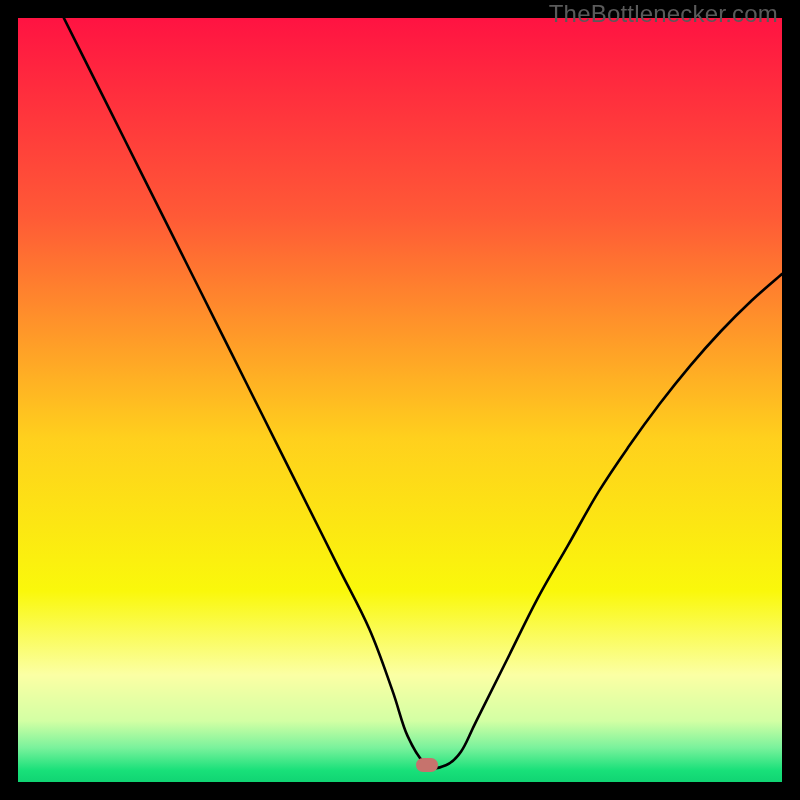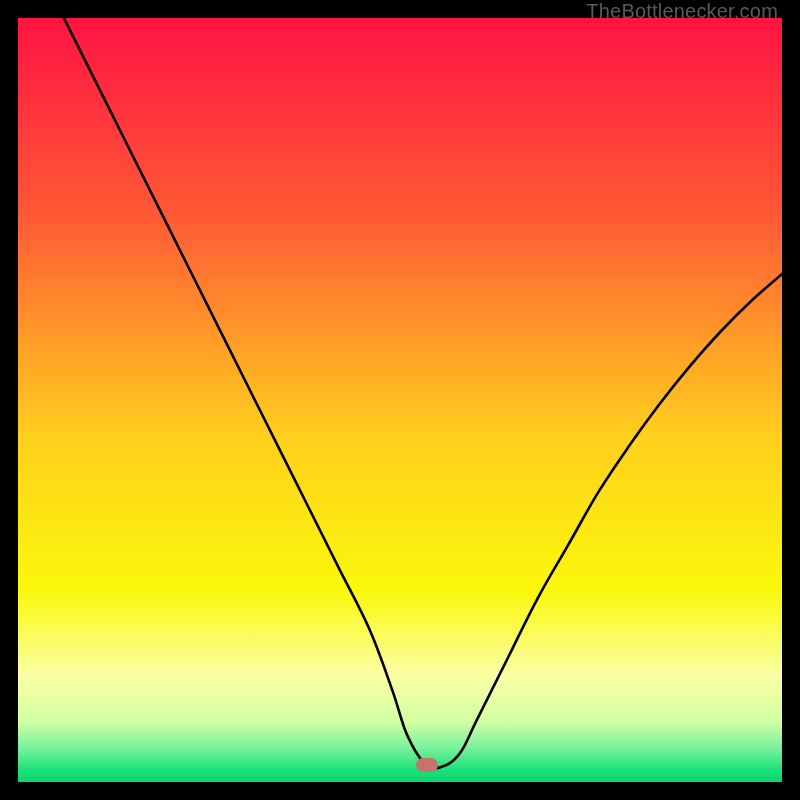--- a/index.html
+++ b/index.html
@@ -28,21 +28,21 @@
     left: 0;
     top: 0;
     width: 100%;
     height: 100%;
   }
   .watermark {
     position: absolute;
     top: 0px;
     right: 22px;
     font-family: Arial, Helvetica, sans-serif;
-    font-size: 20px;
+    font-size: 24px;
     font-weight: 500;
     color: #5a5a5a;
     letter-spacing: 0.2px;
   }
   svg.curve {
     position: absolute;
     left: 0;
     top: 0;
     width: 100%;
     height: 100%;

